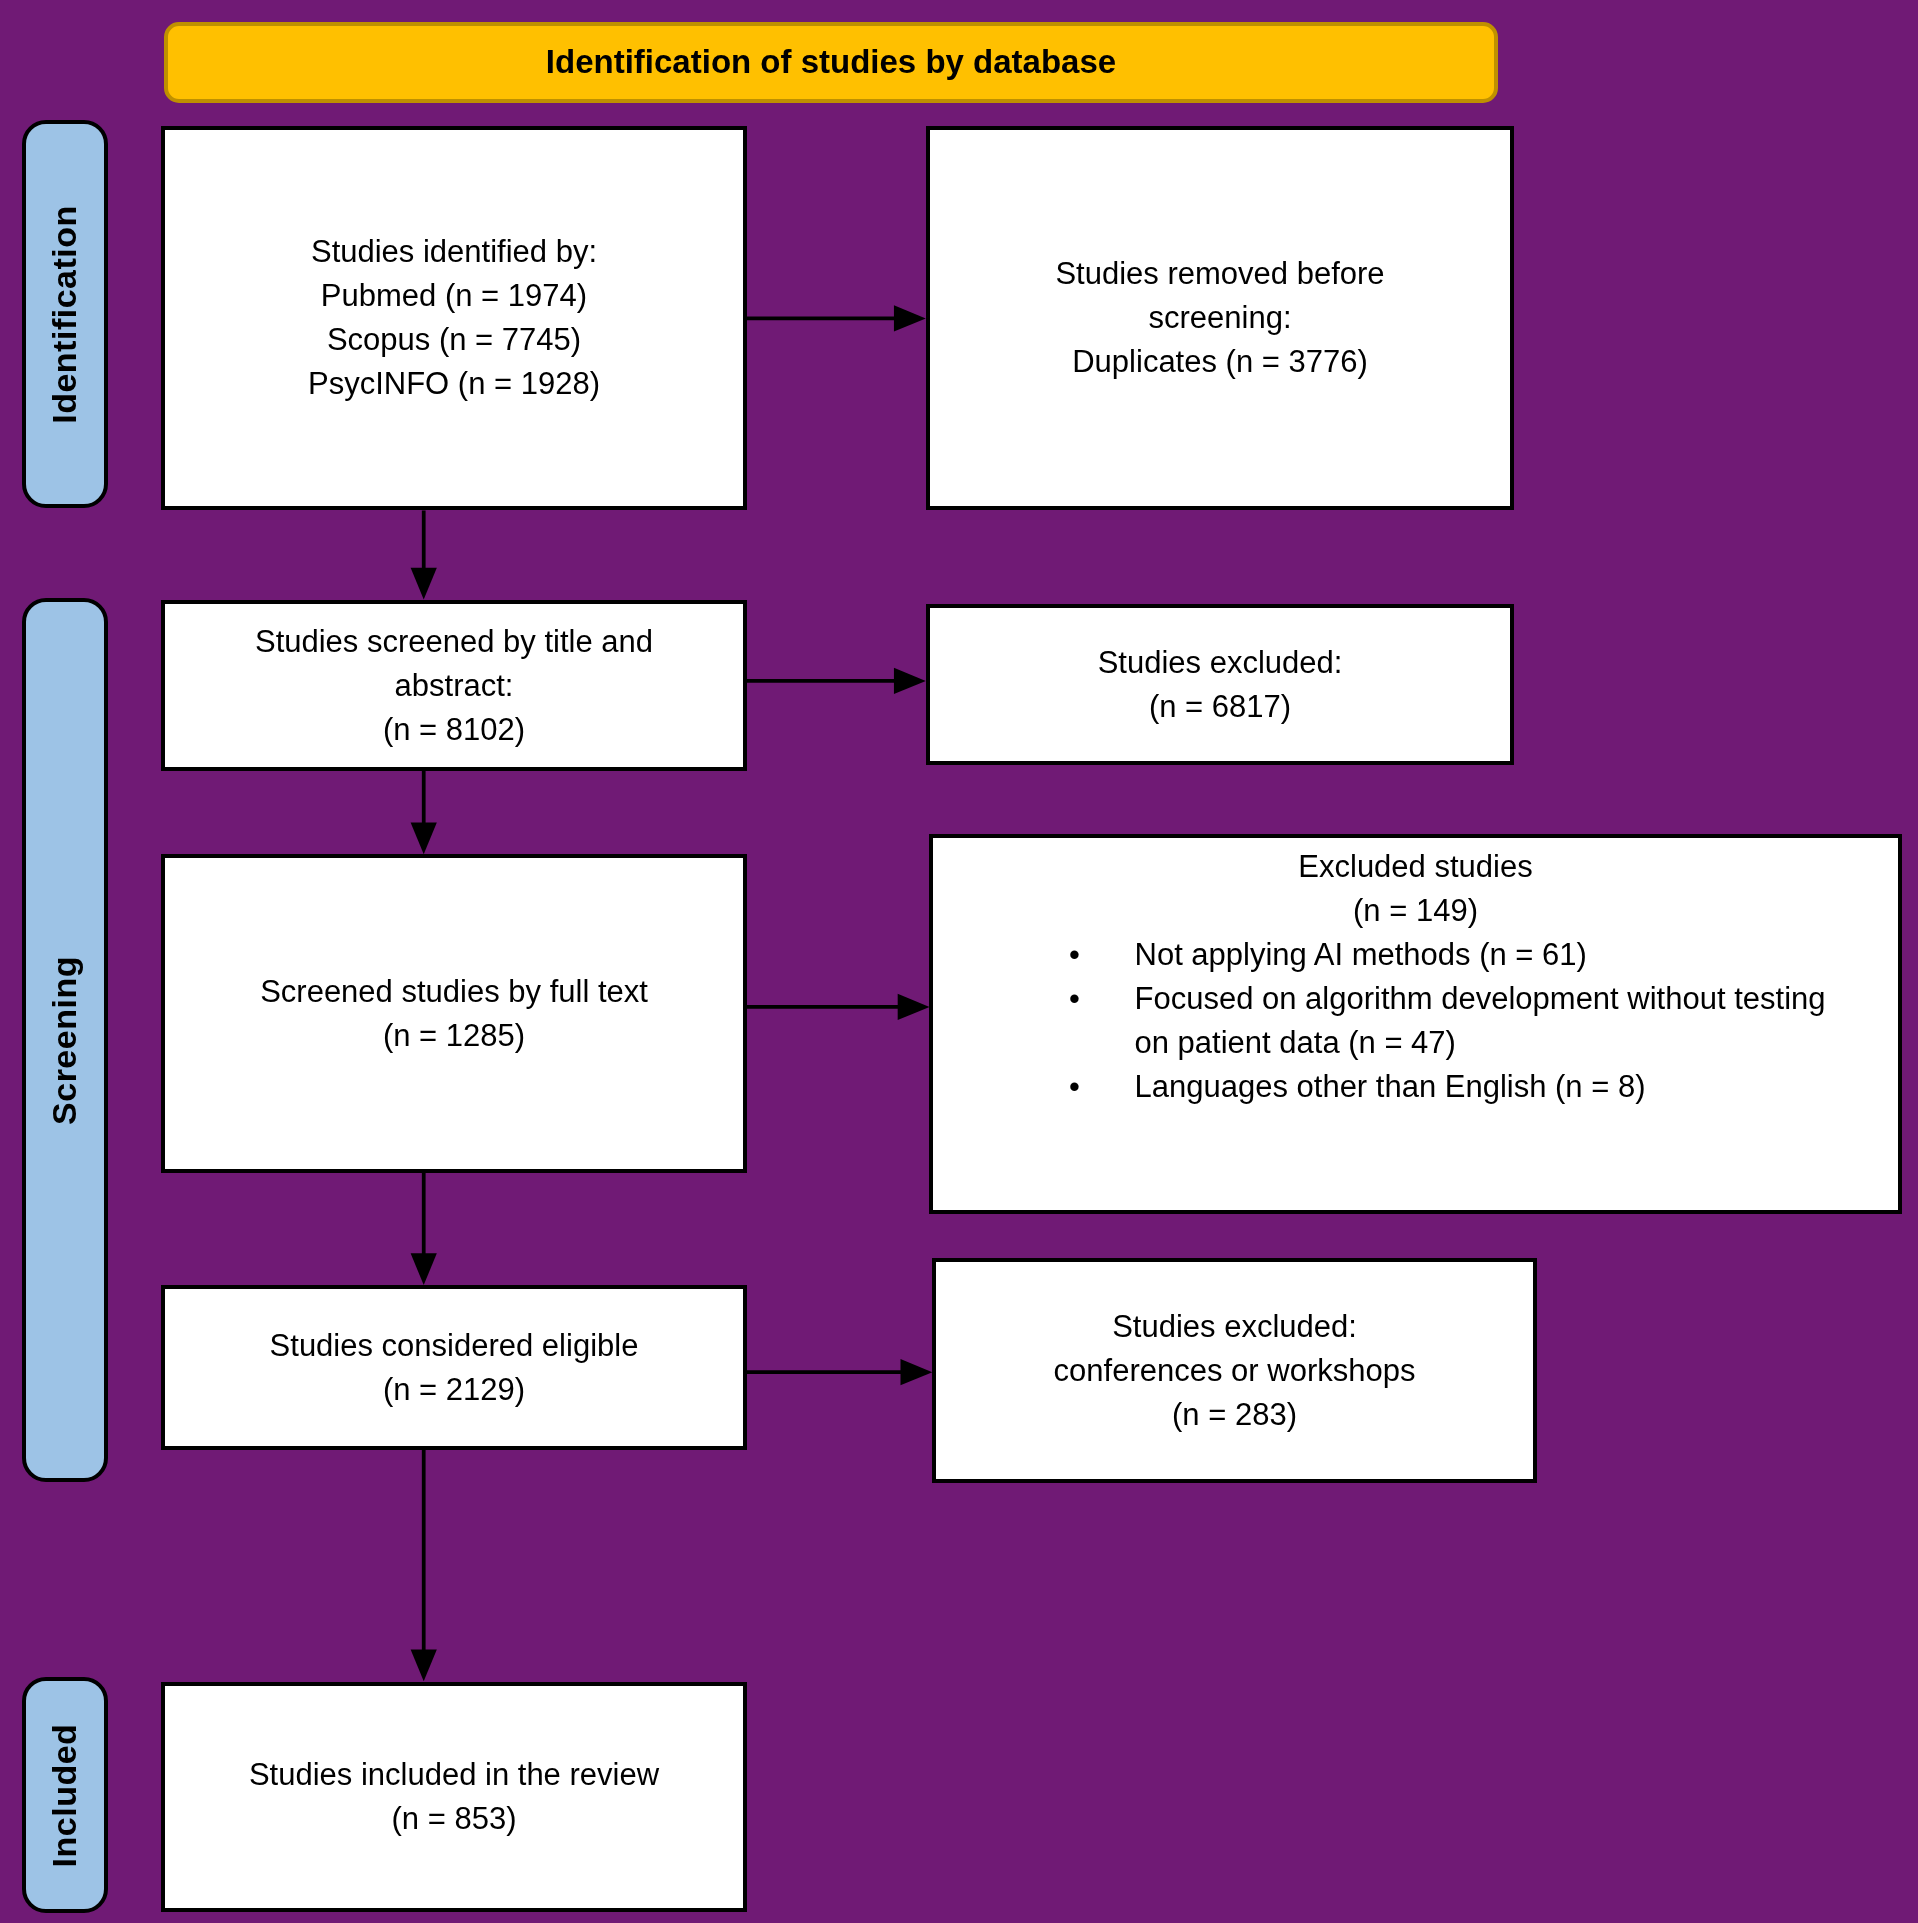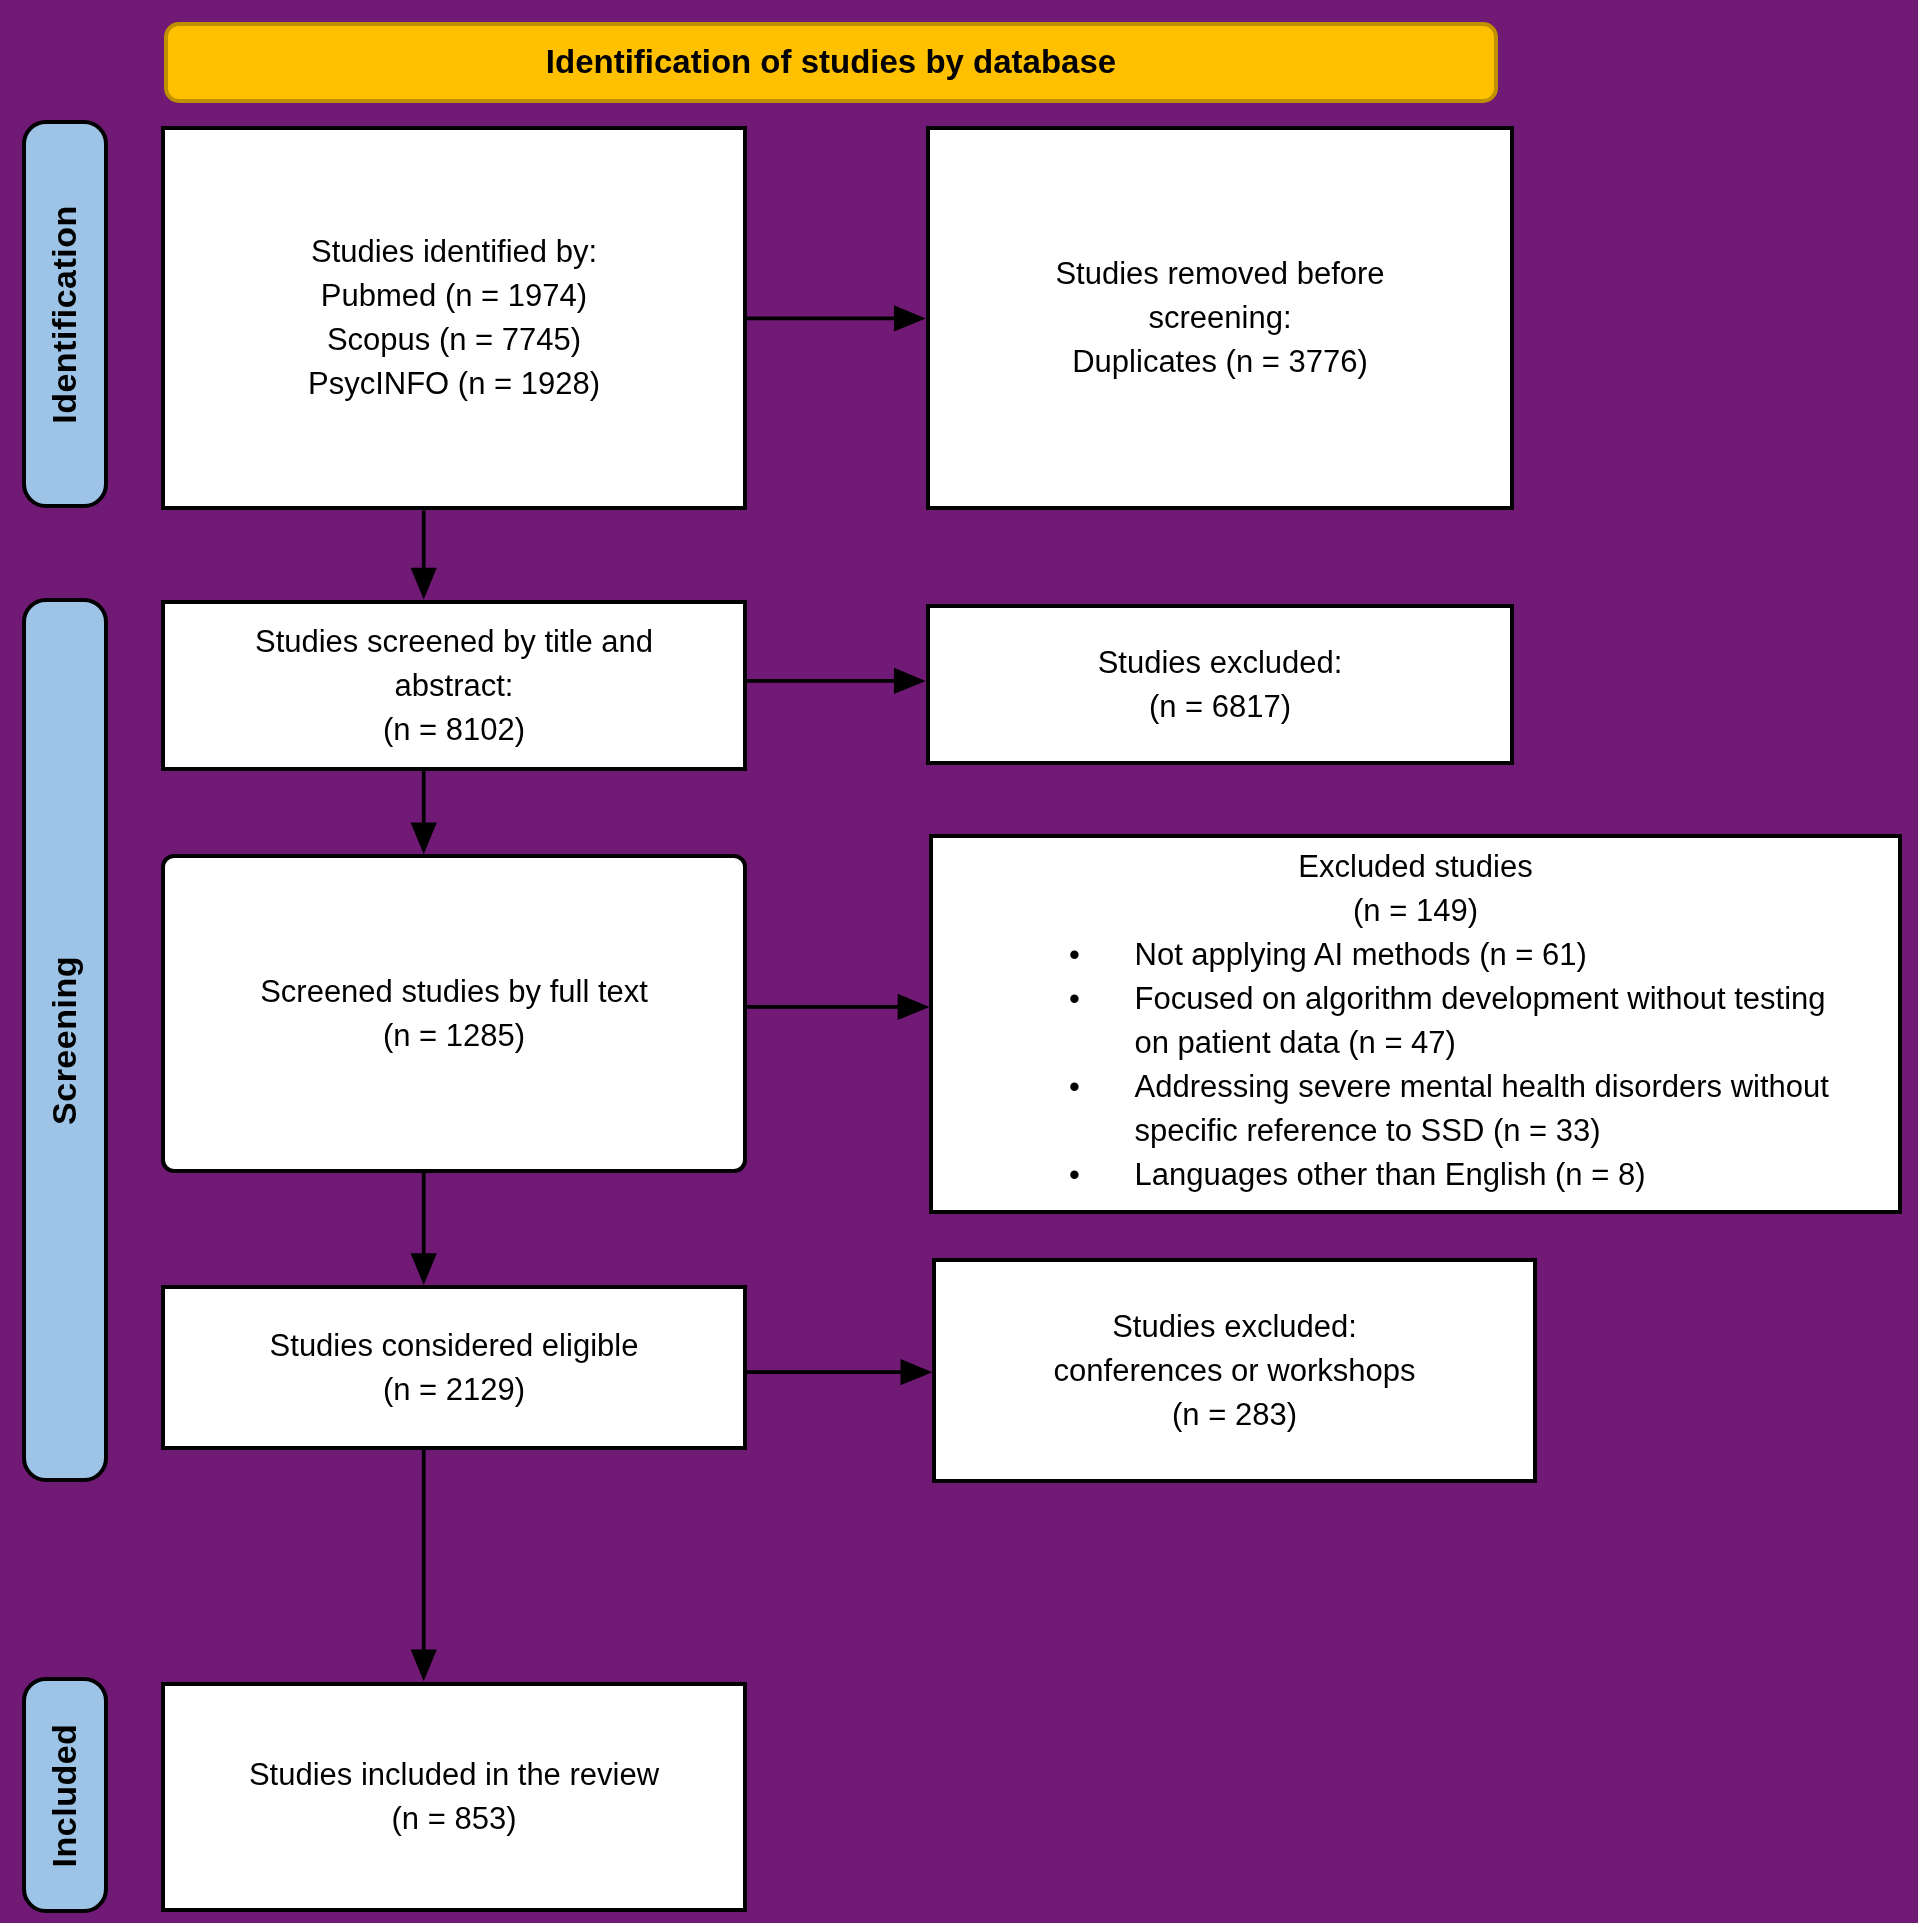--- a/index.html
+++ b/index.html
@@ -29,21 +29,21 @@
 
   .box{
     position:absolute; background:#fff; border:4.7px solid #000;
     display:flex; flex-direction:column; justify-content:center; align-items:center;
     text-align:center; font-size:31px; line-height:44px;
   }
   .box-identified { left:161px; top:126px;  width:586px;  height:384px; }
   .box-removed    { left:926px; top:126px;  width:588px;  height:384px; }
   .box-screened   { left:161px; top:600px;  width:586px;  height:171px; }
   .box-excluded1  { left:926px; top:604px;  width:588px;  height:161px; }
-  .box-fulltext   { left:161px; top:854px;  width:586px;  height:319px;border-radius:13px; }
+  .box-fulltext   { left:161px; top:854px;  width:586px;  height:319px; }
   .box-excluded2  { left:929px; top:834px;  width:973px; height:380px;
                     justify-content:flex-start; padding-top:7px; }
   .box-eligible   { left:161px; top:1285px; width:586px;  height:165px; }
   .box-excluded3  { left:932px; top:1258px; width:605px;  height:225px; }
   .box-included   { left:161px; top:1682px; width:586px;  height:230px; }
 
   .bullets{ list-style:none; text-align:left; margin-left:94px; width:806px; }
   .bullets li{ position:relative; padding-left:75px; }
   .bullets li::before{ content:"\2022"; position:absolute; left:9.4px; }
 
@@ -108,21 +108,20 @@
     <div>Studies excluded:</div>
     <div>(n = 6817)</div>
   </div>
 
   <div class="box box-excluded2">
     <div style="width:100%">Excluded studies</div>
     <div style="width:100%">(n = 149)</div>
     <ul class="bullets">
       <li>Not applying AI methods (n = 61)</li>
       <li>Focused on algorithm development without testing on patient data (n = 47)</li>
-      <li>Addressing severe mental health disorders without specific reference to SSD (n = 33)</li>
       <li>Languages other than English (n = 8)</li>
     </ul>
   </div>
 
   <div class="box box-excluded3">
     <div>Studies excluded:</div>
     <div>conferences or workshops</div>
     <div>(n = 283)</div>
   </div>
 

